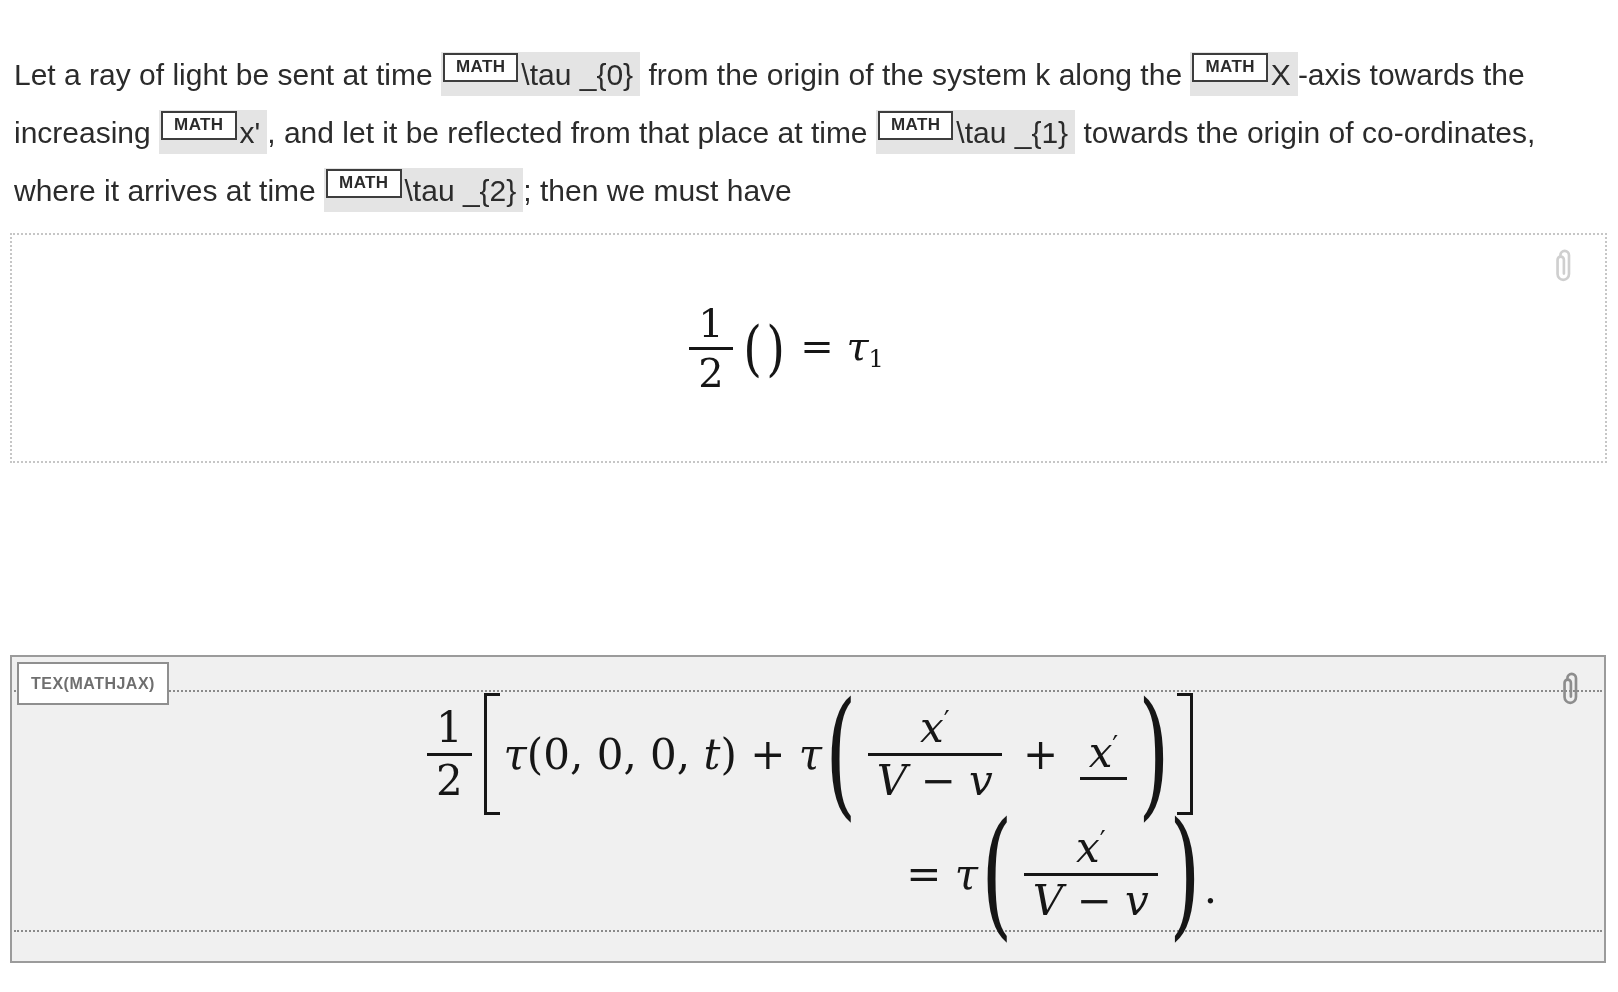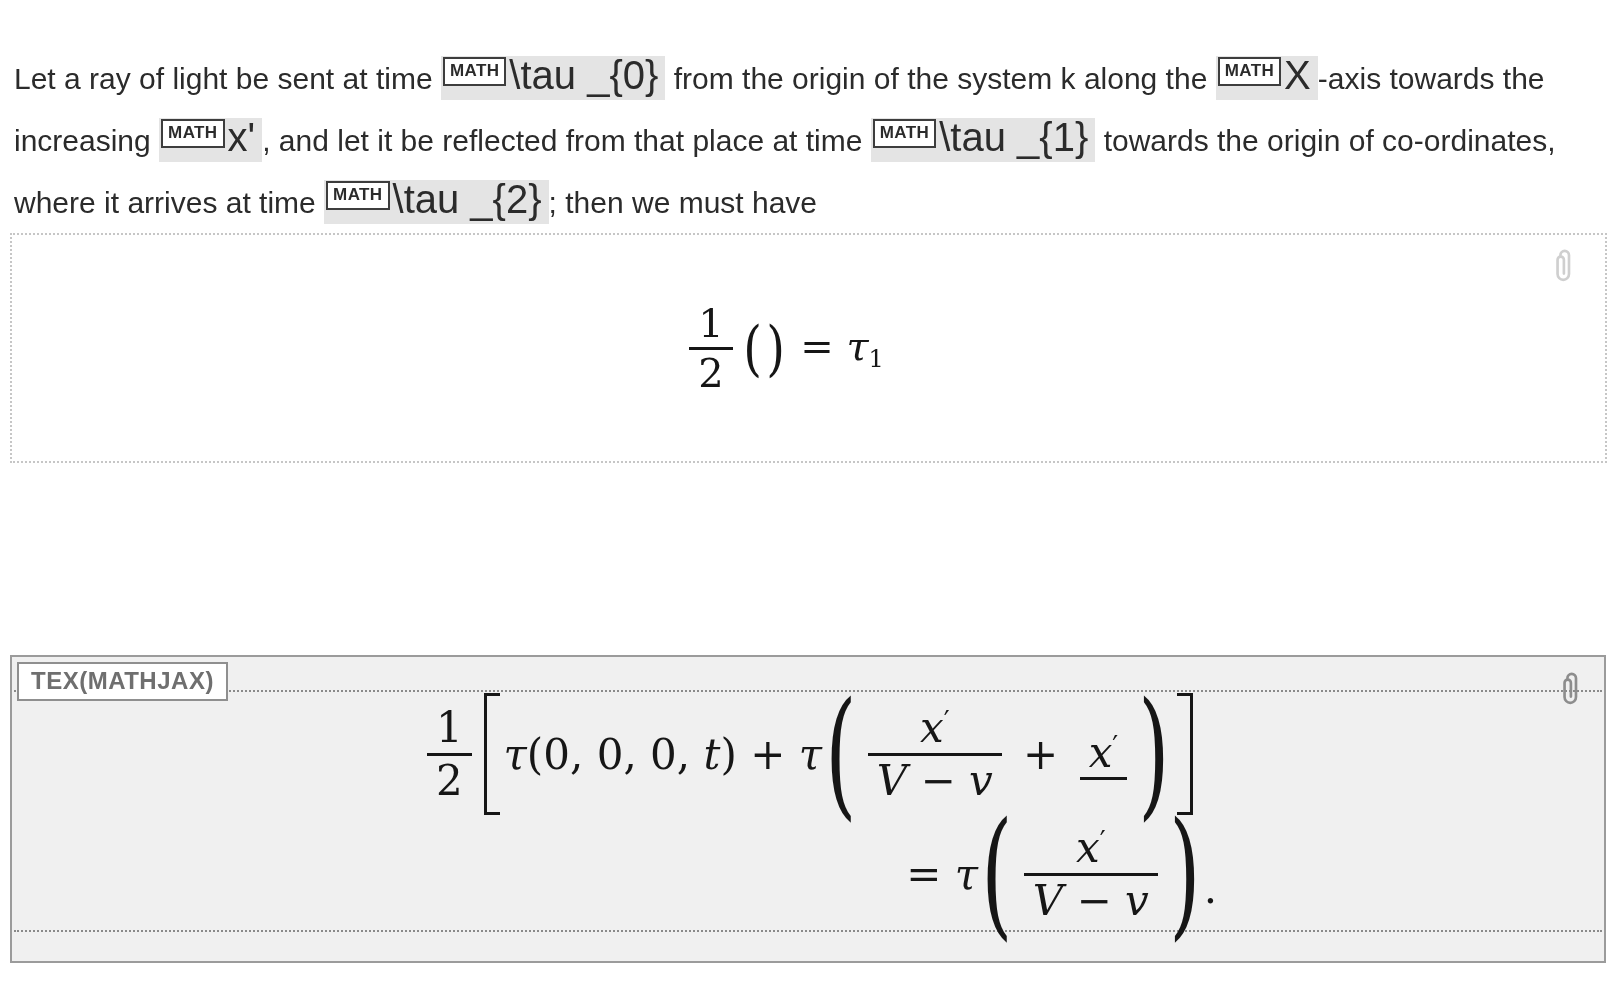--- a/index.html
+++ b/index.html
@@ -10,31 +10,31 @@
   .body-text{position:absolute;left:14px;width:1572px;font-size:30px;line-height:58px;
              white-space:pre-wrap;color:var(--text,#2b2b2b);}
   .p1{top:16px;}
   .p2{top:486px;}
   .tau-inline{font-family:"DejaVu Serif","Liberation Serif",serif;font-style:italic;font-size:31px;}
 
   
   .chip{background:var(--highlight,#e4e4e4);padding:6px 7px 5px 2px;}
   .badge{display:inline-block;position:relative;top:-13px;margin-right:3px;background:#fff;
          border:2px solid var(--badge-border,#3d3d3d);color:var(--badge-text,#2b2b2b);
-         font-weight:bold;font-size:17px;letter-spacing:.4px;padding:3px 5px;line-height:1.1;}
-  .chip .src{font-size:40px;}
+         font-weight:bold;font-size:17px;letter-spacing:.4px;padding:3px 11px;line-height:1.1;}
+  .chip .src{font-size:30px;}
 
   
   .field1{position:absolute;left:10px;top:233px;width:1593px;height:226px;background:#fff;
           border:2px dotted var(--field1-border,#c6c6c6);display:flex;align-items:center;justify-content:center;}
   .field2{position:absolute;left:10px;top:655px;width:1592px;height:304px;
           background:var(--field2-bg,#f0f0f0);border:2px solid var(--field2-border,#9b9b9b);}
   .field2-label{position:absolute;top:5px;left:5px;z-index:2;background:#fff;
           border:2px solid var(--label-border,#8f8f8f);color:var(--label-text,#6f6f6f);
-          font-weight:bold;font-size:24px;letter-spacing:.5px;padding:3px 12px;line-height:1.2;}
+          font-weight:bold;font-size:16px;letter-spacing:.5px;padding:10px 12px;line-height:1.2;}
   .field2-inner{position:absolute;left:2px;right:2px;top:33px;bottom:29px;
           border-top:2px dotted var(--field2-dots,#8a8a8a);
           border-bottom:2px dotted var(--field2-dots,#8a8a8a);
           display:flex;flex-direction:column;justify-content:center;}
 
   .clip{position:absolute;width:27px;height:47px;fill:none;stroke-width:2.6;
         stroke-linecap:round;stroke-linejoin:round;z-index:3;}
   .clip1{top:12px;right:27px;stroke:var(--clip1,#cfcfcf);}
   .clip2{top:13px;right:19px;stroke:var(--clip2,#8d8d8d);}
 

